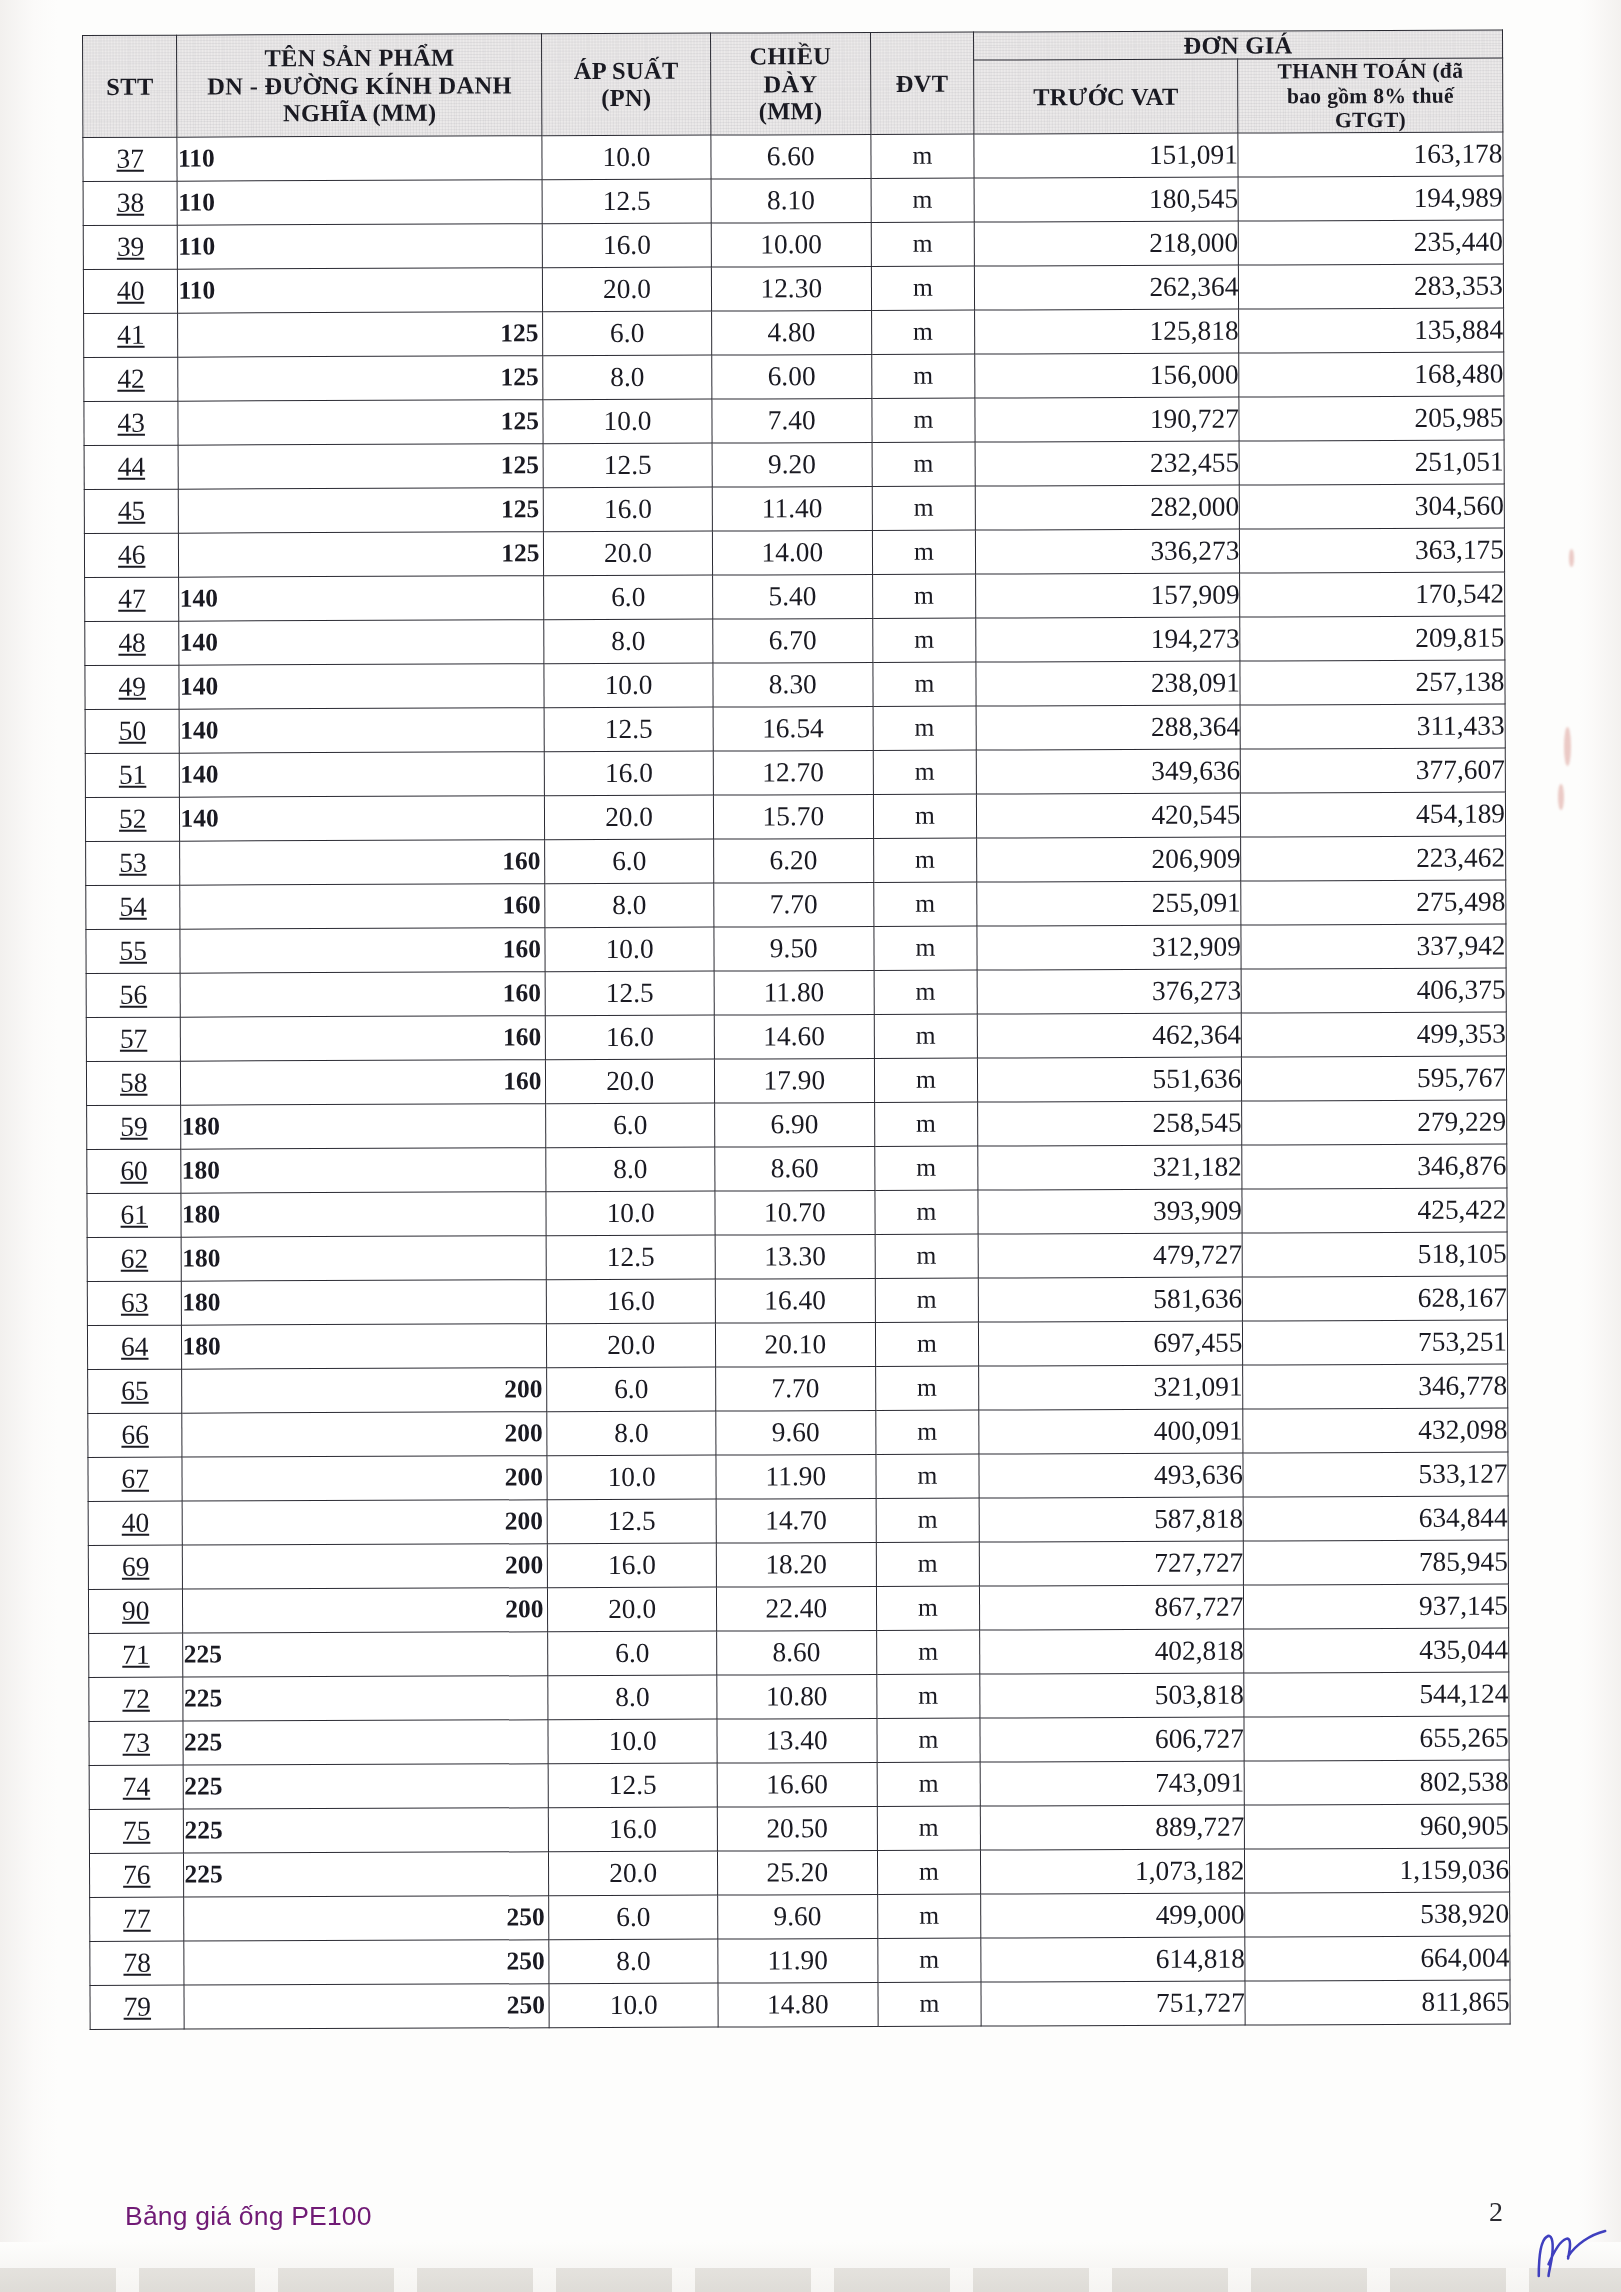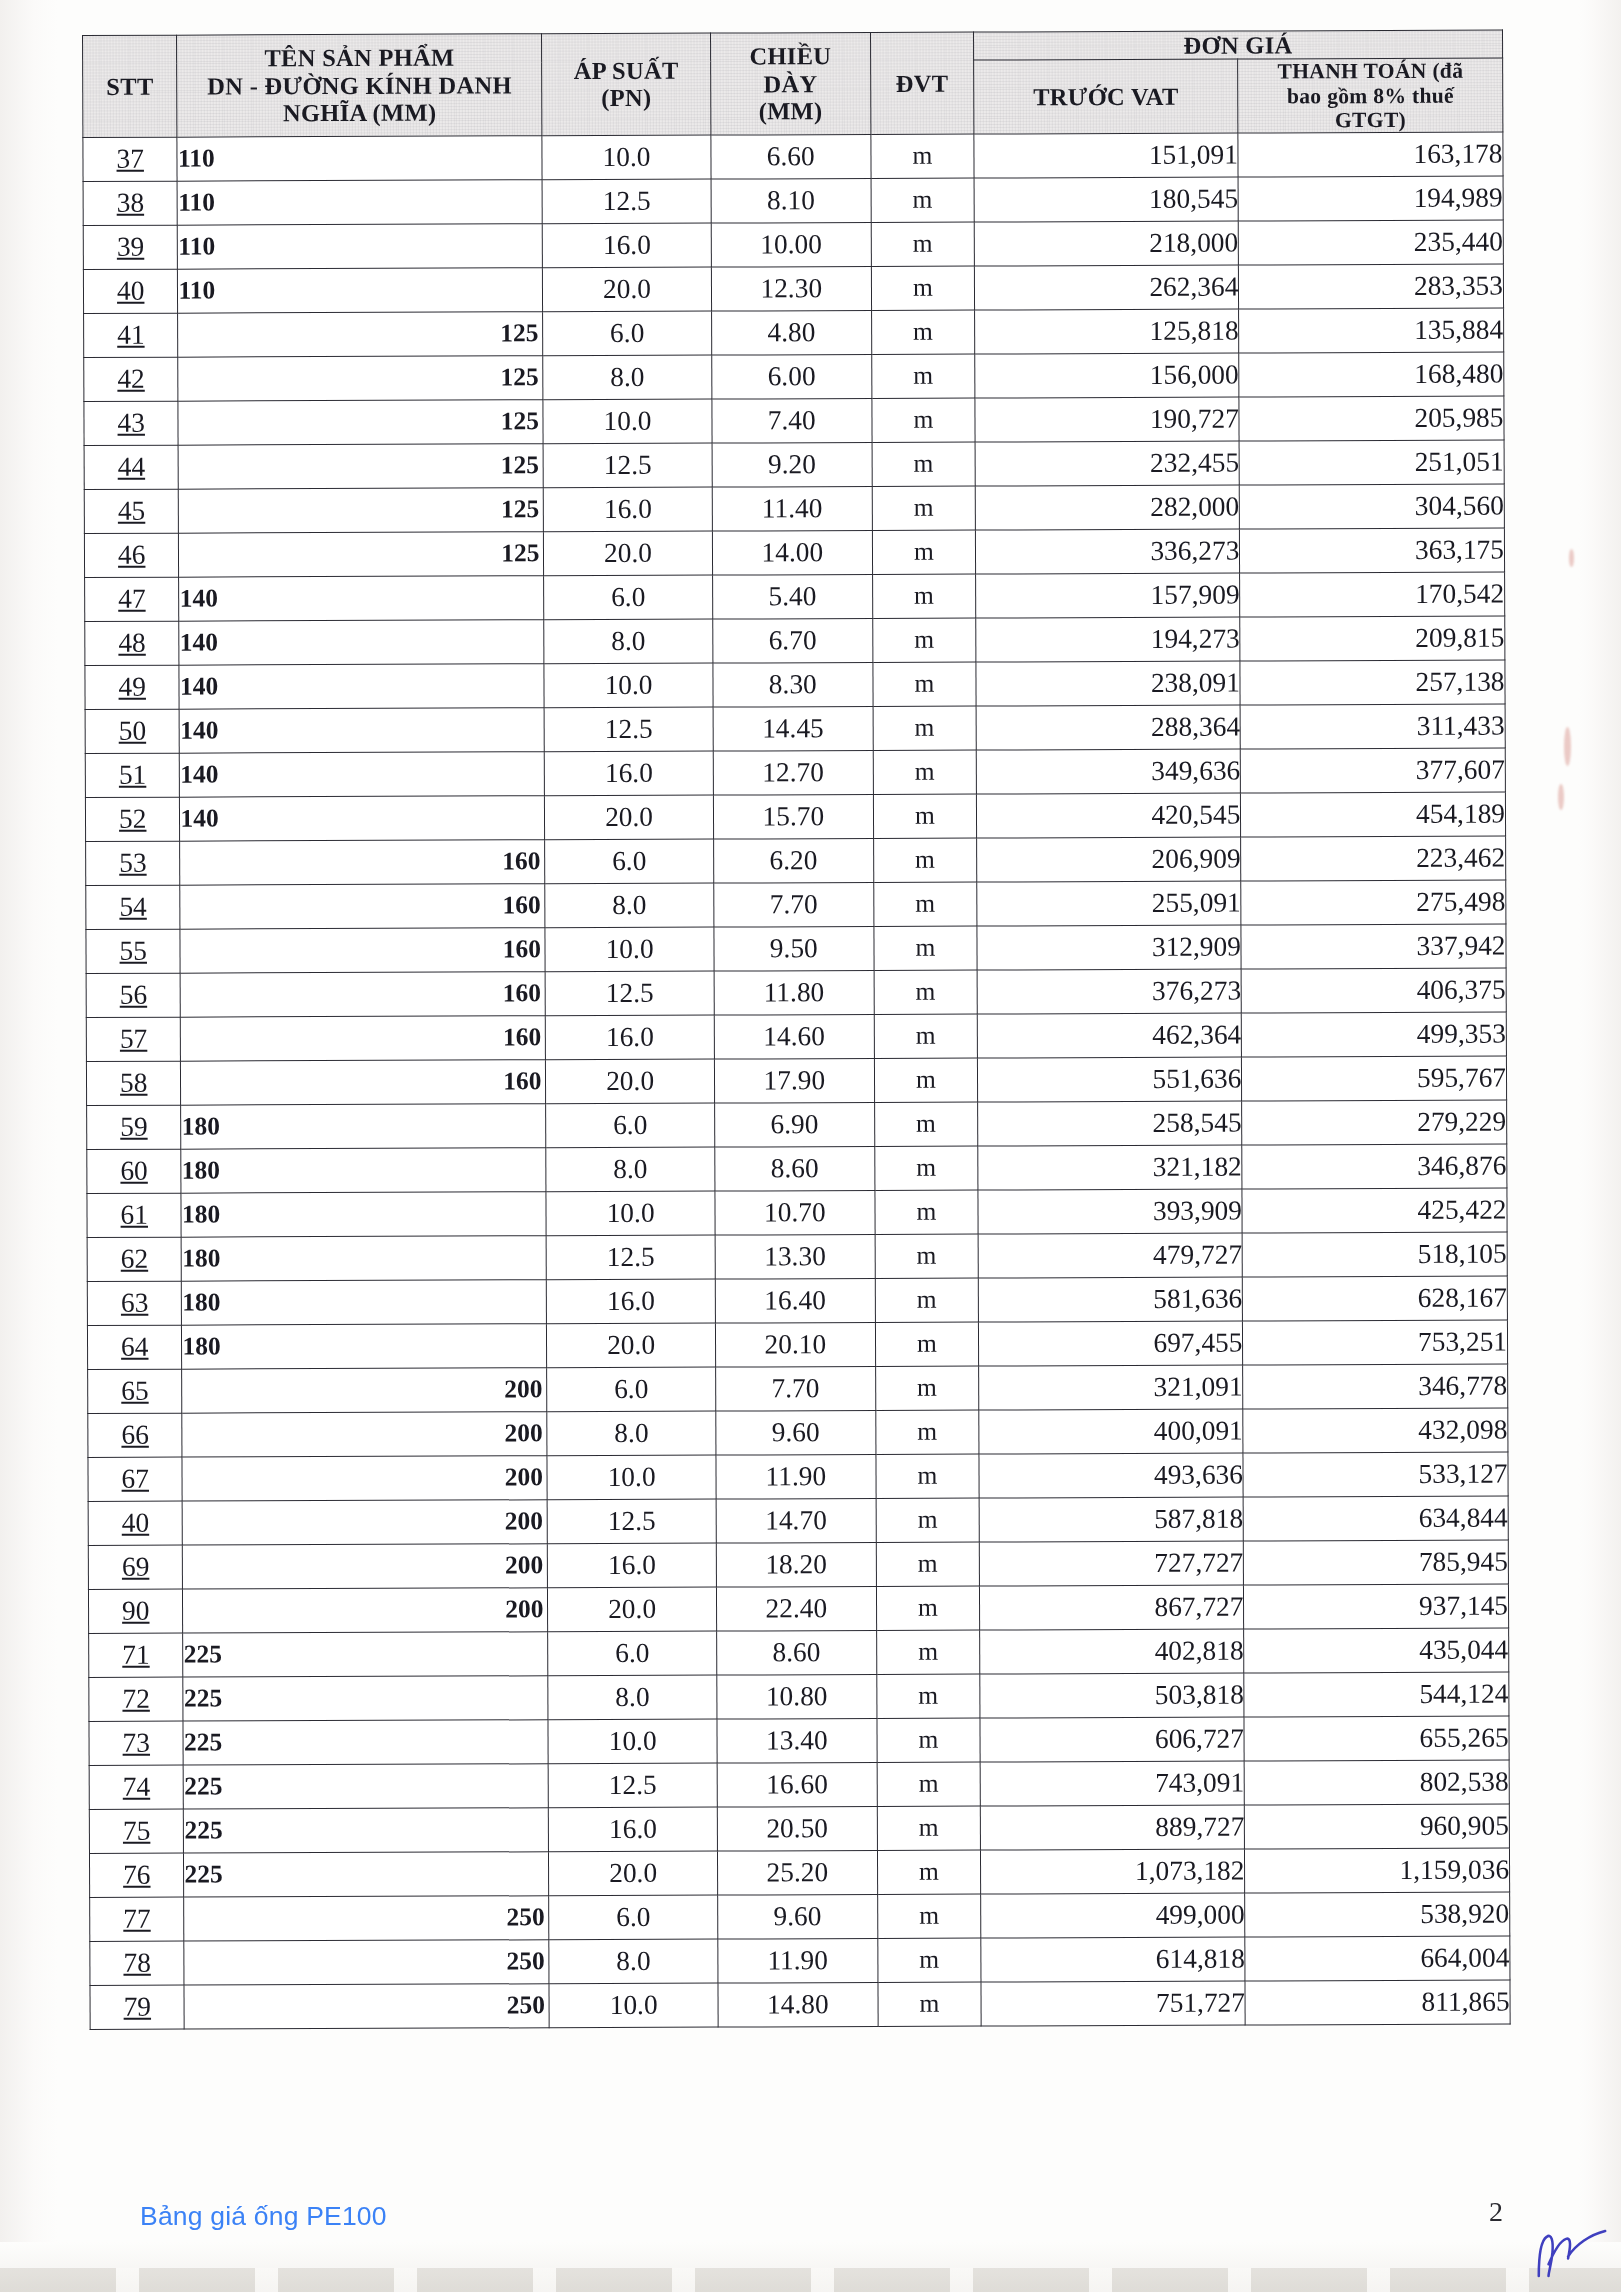--- a/index.html
+++ b/index.html
@@ -137,23 +137,22 @@
     transform-origin: 0 0;
   }
 
   
   #footer-note {
     position: absolute;
     left: 125px;
     top: 2201px;
     font-family: "Liberation Sans", sans-serif;
     font-size: 26.5px;
-    color: #3b82f6;
+    color: #701a75;
     letter-spacing: 0.2px;
-    margin-left: 15px;
   }
   #page-number {
     position: absolute;
     left: 1489px;
     top: 2196px;
     font-family: "Liberation Serif", serif;
     font-size: 28px;
     color: #2a2a30;
   }
   #signature {
@@ -342,21 +341,21 @@
               <td class="pn">10.0</td>
               <td class="thick">8.30</td>
               <td class="dvt">m</td>
               <td class="price">238,091</td>
               <td class="total">257,138</td>
             </tr>
             <tr>
               <td class="stt">50</td>
               <td class="dn">140</td>
               <td class="pn">12.5</td>
-              <td class="thick">14.45</td>
+              <td class="thick">16.54</td>
               <td class="dvt">m</td>
               <td class="price">288,364</td>
               <td class="total">311,433</td>
             </tr>
             <tr>
               <td class="stt">51</td>
               <td class="dn">140</td>
               <td class="pn">16.0</td>
               <td class="thick">12.70</td>
               <td class="dvt">m</td>

